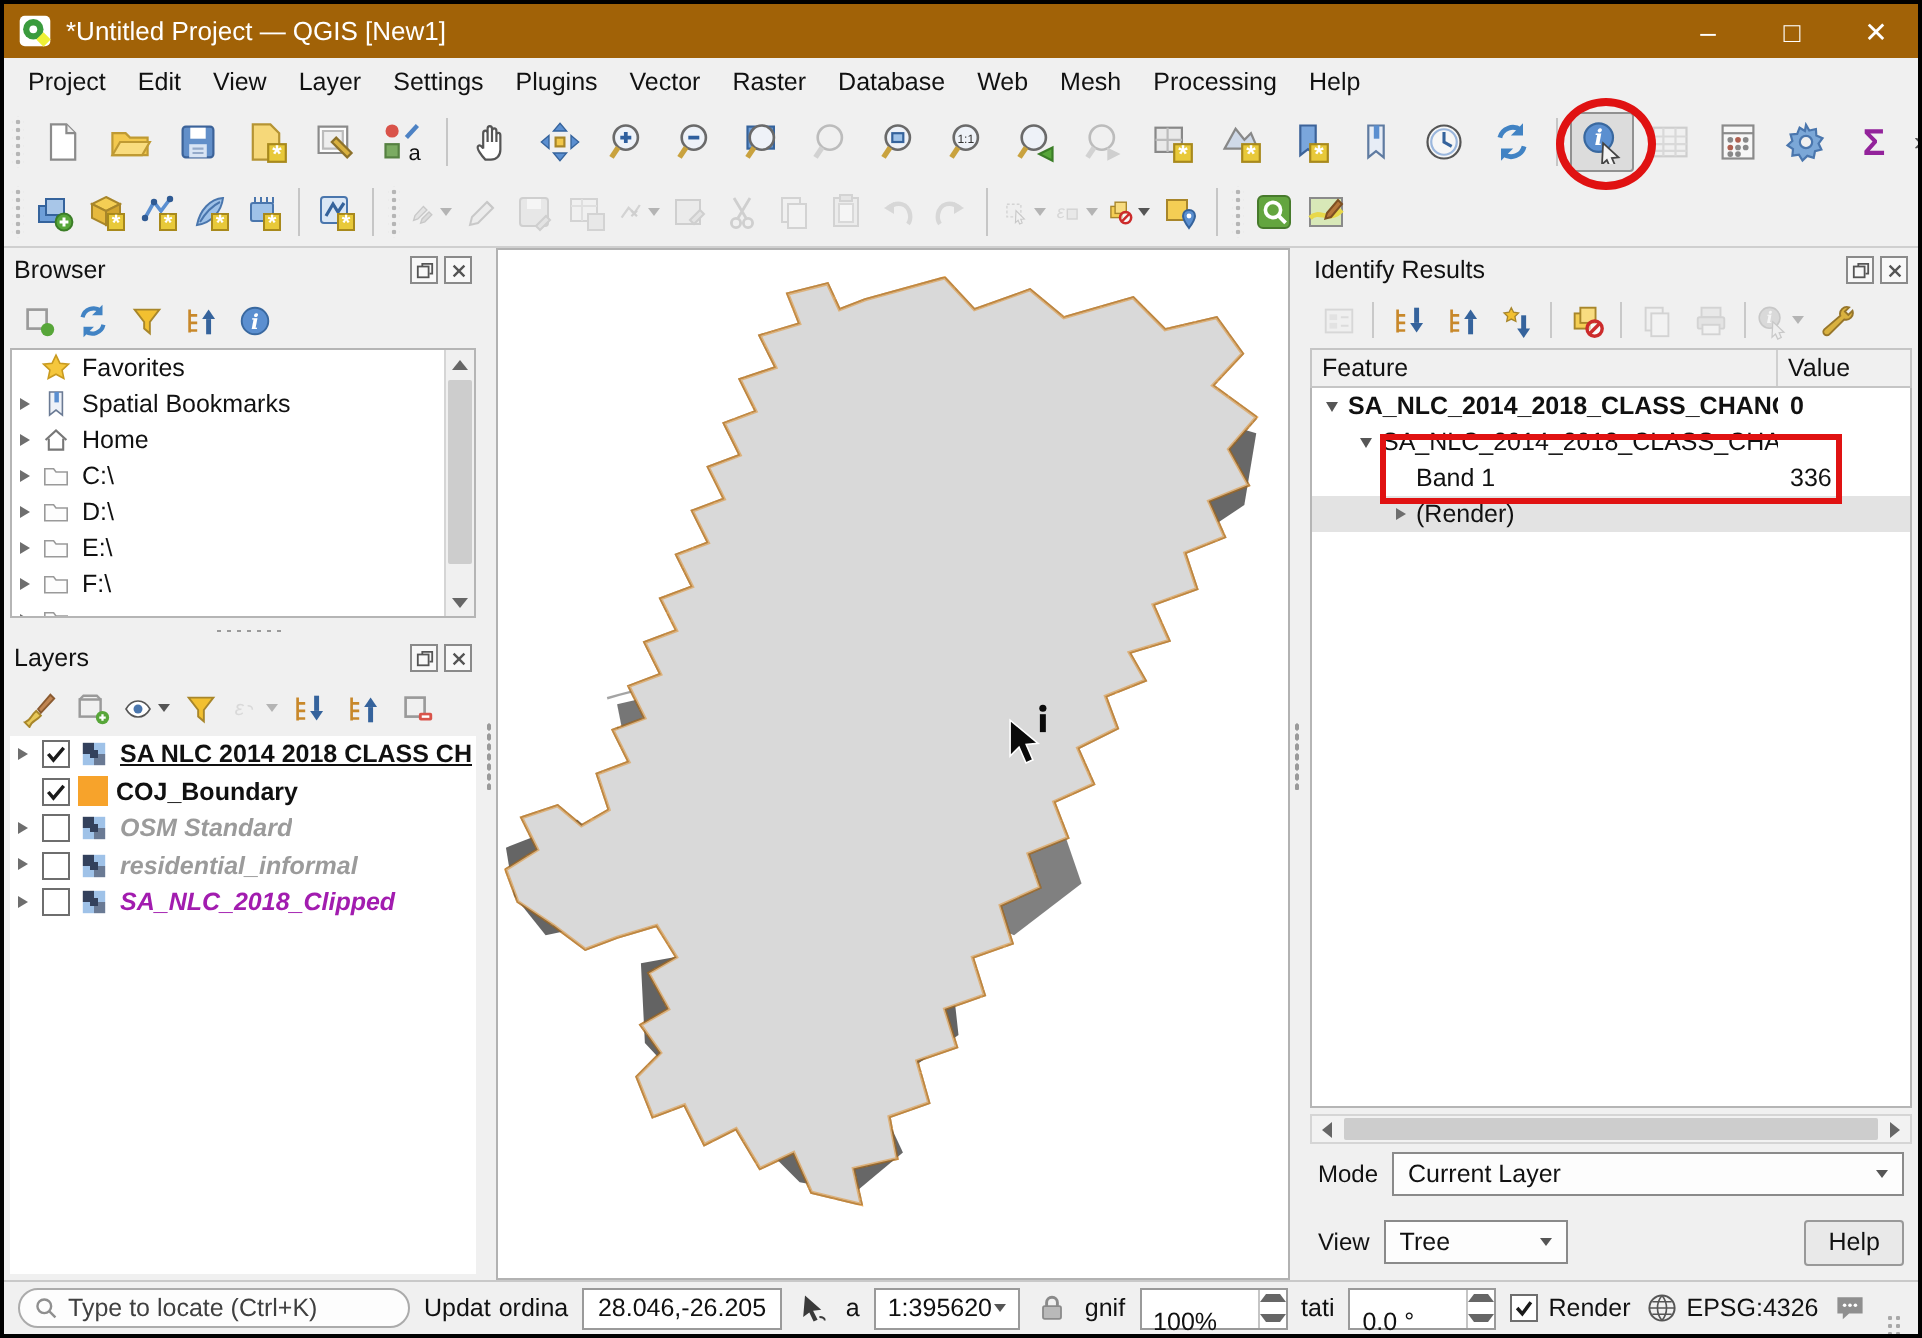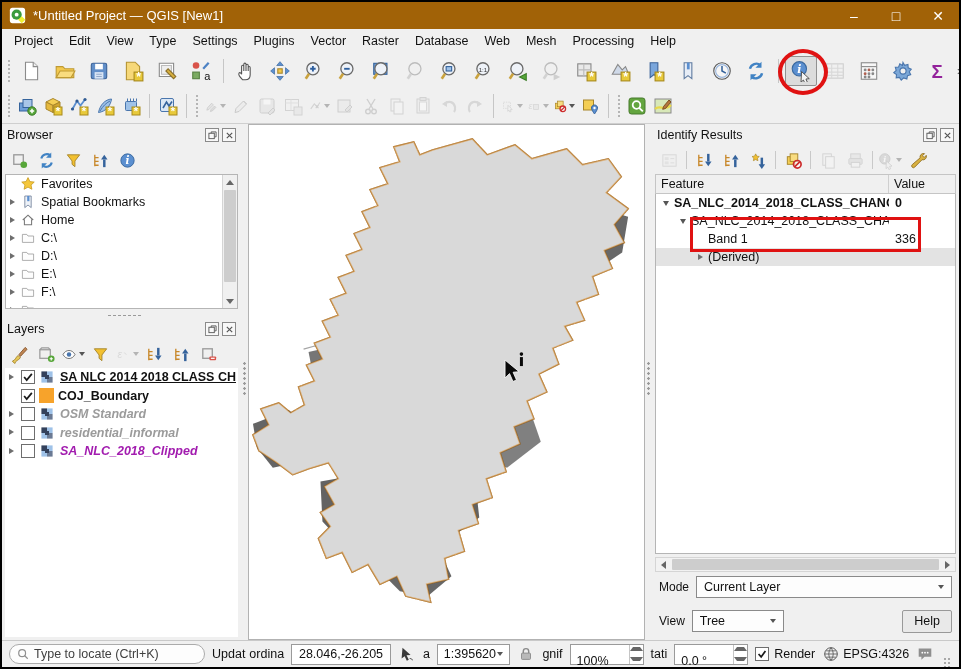--- a/index.html
+++ b/index.html
@@ -129,21 +129,21 @@
       <div class="win-btn">–</div>
       <div class="win-btn">□</div>
       <div class="win-btn">✕</div>
     </div>
   </div>
 
   <div class="menubar" id="menubar">
       <div class="menu-item">Project</div>
       <div class="menu-item">Edit</div>
       <div class="menu-item">View</div>
-      <div class="menu-item">Type</div>
+      <div class="menu-item">Layer</div>
       <div class="menu-item">Settings</div>
       <div class="menu-item">Plugins</div>
       <div class="menu-item">Vector</div>
       <div class="menu-item">Raster</div>
       <div class="menu-item">Database</div>
       <div class="menu-item">Web</div>
       <div class="menu-item">Mesh</div>
       <div class="menu-item">Processing</div>
       <div class="menu-item">Help</div>
     </div>
@@ -939,21 +939,21 @@
           <div class="id-row">
             <div class="id-label" style="padding-left: 38px;">
               <div class="caret "></div>
               <span>Band 1</span>
             </div>
             <div class="id-value">336</div>
           </div>
           <div class="id-row shaded">
             <div class="id-label" style="padding-left: 38px;">
               <div class="caret closed"></div>
-              <span>(Derived)</span>
+              <span>(Render)</span>
             </div>
             <div class="id-value"></div>
           </div>
         </div>
       <div class="hscroll">
         <div class="hs-arrow">
             <div class="tri-left"></div>
           </div>
         <div class="hs-thumb"></div>
         <div class="hs-arrow">

